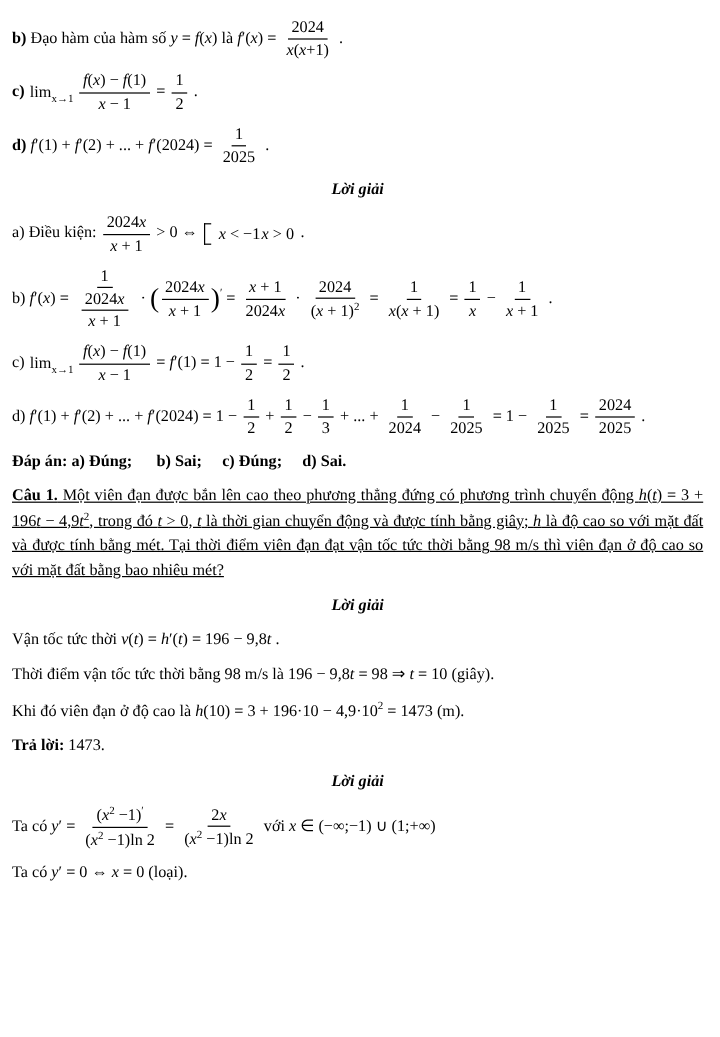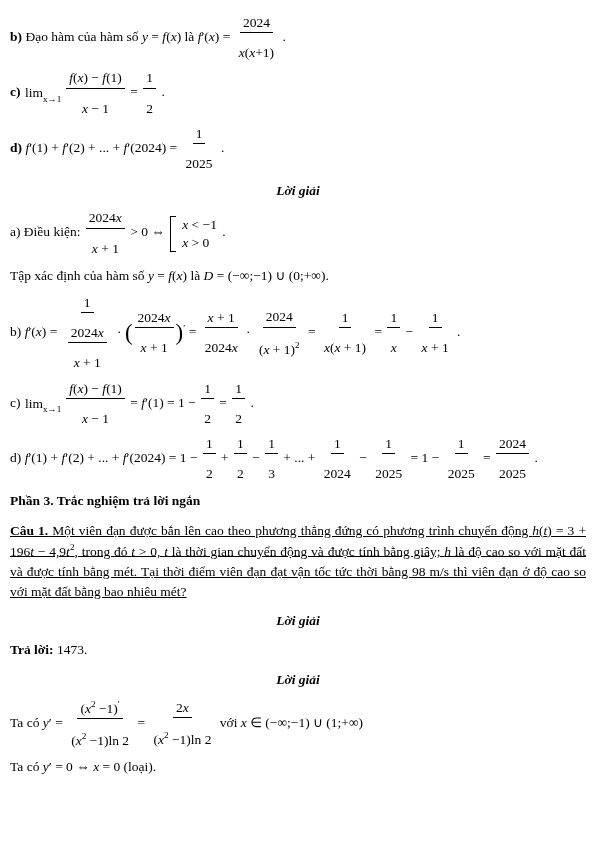--- a/index.html
+++ b/index.html
@@ -12,36 +12,36 @@
   .line { margin:9px 0; }
   .center { text-align:center;font-style:italic; }
   .just { text-align:justify;text-decoration:underline; }
   .pre { white-space:pre-wrap; }
   em.mi { font-style:italic; }
   strong { font-weight:bold; }
   sup { font-size:0.68em; }
   sub { font-size:0.68em; }
   .frac {
     display:inline-flex; flex-direction:column; align-items:center;
-    vertical-align:middle; margin:0 2px; line-height:1.2; text-align:center;gap:11px;
+    vertical-align:middle; margin:0 2px; line-height:1.2; text-align:center;
   }
   .frac > .num { padding:0 3px 1px; border-bottom:1px solid #000; }
   .frac > .den { padding:1px 3px 0; }
   .limwrap {
     display:inline-flex; flex-direction:row; align-items:center;
     vertical-align:middle; margin:0 3px 0 1px; line-height:1.05;
   }
   .limwrap .limunder { font-size:0.68em; margin-top:12px; }
   .cases { display:inline-flex; align-items:center; vertical-align:middle; margin:0 2px; }
   .cases .bracket {
     align-self:stretch; width:5px;
     border-left:1.6px solid #000; border-top:1.6px solid #000; border-bottom:1.6px solid #000;
     margin-right:6px;
   }
-  .cases .col { display:inline-flex; flex-direction:column; gap:1px; line-height:1.3; text-align:left; }
+  .cases .col { display:inline-flex; gap:1px; line-height:1.3; text-align:left; }
   .bigpar { font-size:1.7em; line-height:0.9; vertical-align:middle; }
 </style>
 </head>
 <body>
 
 <div class="page" id="doc">
     <div class="line"><strong>b)</strong><span> Đạo hàm của hàm số </span><em class="mi">y</em><span> = </span><em class="mi">f</em><span>(</span><em class="mi">x</em><span>)</span><span> là </span><em class="mi">f</em><span>′(</span><em class="mi">x</em><span>) = </span><span class="frac">
         <span class="num"><span>2024</span></span>
         <span class="den"><em class="mi">x</em><span>(</span><em class="mi">x</em><span>+1)</span></span>
       </span><span> .</span></div>
@@ -63,21 +63,20 @@
     <div class="line"><span>a) Điều kiện: </span><span class="frac">
         <span class="num"><span>2024</span><em class="mi">x</em></span>
         <span class="den"><em class="mi">x</em><span> + 1</span></span>
       </span><span> &gt; 0 ⇔ </span><span class="cases">
         <span class="bracket"></span>
         <span class="col">
           <span class="crow"><em class="mi">x</em><span> &lt; −1</span></span>
           <span class="crow"><em class="mi">x</em><span> &gt; 0</span></span>
         </span>
       </span><span> .</span></div>
-    <div class="line"><span>Tập xác định của hàm số </span><em class="mi">y</em><span> = </span><em class="mi">f</em><span>(</span><em class="mi">x</em><span>)</span><span> là </span><em class="mi">D</em><span> = (−∞;−1) ∪ (0;+∞).</span></div>
     <div class="line"><span>b) </span><em class="mi">f</em><span>′(</span><em class="mi">x</em><span>) = </span><span class="frac">
         <span class="num"><span>1</span></span>
         <span class="den"><span class="frac">
             <span class="num"><span>2024</span><em class="mi">x</em></span>
             <span class="den"><em class="mi">x</em><span> + 1</span></span>
           </span></span>
       </span><span> · </span><span class="bigpar">(</span><span class="frac">
         <span class="num"><span>2024</span><em class="mi">x</em></span>
         <span class="den"><em class="mi">x</em><span> + 1</span></span>
       </span><span class="bigpar">)</span><sup>′</sup><span> = </span><span class="frac">
@@ -124,23 +123,26 @@
       </span><span> − </span><span class="frac">
         <span class="num"><span>1</span></span>
         <span class="den"><span>2025</span></span>
       </span><span> = 1 − </span><span class="frac">
         <span class="num"><span>1</span></span>
         <span class="den"><span>2025</span></span>
       </span><span> = </span><span class="frac">
         <span class="num"><span>2024</span></span>
         <span class="den"><span>2025</span></span>
       </span><span> .</span></div>
-    <div class="line"><strong>Phần 3. Trắc nghiệm trả lời ngắn</strong></div>
+    <div class="line pre"><strong>Đáp án: a) Đúng;      b) Sai;     c) Đúng;     d) Sai.</strong></div>
     <div class="line just"><strong>Câu 1.</strong><span> Một viên đạn được bắn lên cao theo phương thẳng đứng có phương trình chuyển động </span><em class="mi">h</em><span>(</span><em class="mi">t</em><span>) = 3 + 196</span><em class="mi">t</em><span> − 4,9</span><em class="mi">t</em><sup>2</sup><span>, trong đó </span><em class="mi">t</em><span> &gt; 0, </span><em class="mi">t</em><span> là thời gian chuyển động và được tính bằng giây; </span><em class="mi">h</em><span> là độ cao so với mặt đất và được tính bằng mét. Tại thời điểm viên đạn đạt vận tốc tức thời bằng 98 m/s thì viên đạn ở độ cao so với mặt đất bằng bao nhiêu mét?</span></div>
     <div class="line center"><strong>Lời giải</strong></div>
+    <div class="line"><span>Vận tốc tức thời </span><em class="mi">v</em><span>(</span><em class="mi">t</em><span>) = </span><em class="mi">h</em><span>′(</span><em class="mi">t</em><span>) = 196 − 9,8</span><em class="mi">t</em><span> .</span></div>
+    <div class="line"><span>Thời điểm vận tốc tức thời bằng 98 m/s là 196 − 9,8</span><em class="mi">t</em><span> = 98 ⇒ </span><em class="mi">t</em><span> = 10 (giây).</span></div>
+    <div class="line"><span>Khi đó viên đạn ở độ cao là </span><em class="mi">h</em><span>(10) = 3 + 196·10 − 4,9·10</span><sup>2</sup><span> = 1473 (m).</span></div>
     <div class="line"><strong>Trả lời:</strong><span> 1473.</span></div>
     <div class="line center"><strong>Lời giải</strong></div>
     <div class="line"><span>Ta có </span><em class="mi">y</em><span>′ = </span><span class="frac">
         <span class="num"><span>(</span><em class="mi">x</em><sup>2</sup><span> −1)</span><sup>′</sup></span>
         <span class="den"><span>(</span><em class="mi">x</em><sup>2</sup><span> −1)ln 2</span></span>
       </span><span> = </span><span class="frac">
         <span class="num"><span>2</span><em class="mi">x</em></span>
         <span class="den"><span>(</span><em class="mi">x</em><sup>2</sup><span> −1)ln 2</span></span>
       </span><span> với </span><em class="mi">x</em><span> ∈ (−∞;−1) ∪ (1;+∞)</span></div>
     <div class="line"><span>Ta có </span><em class="mi">y</em><span>′ = 0 ⇔ </span><em class="mi">x</em><span> = 0 (loại).</span></div>

